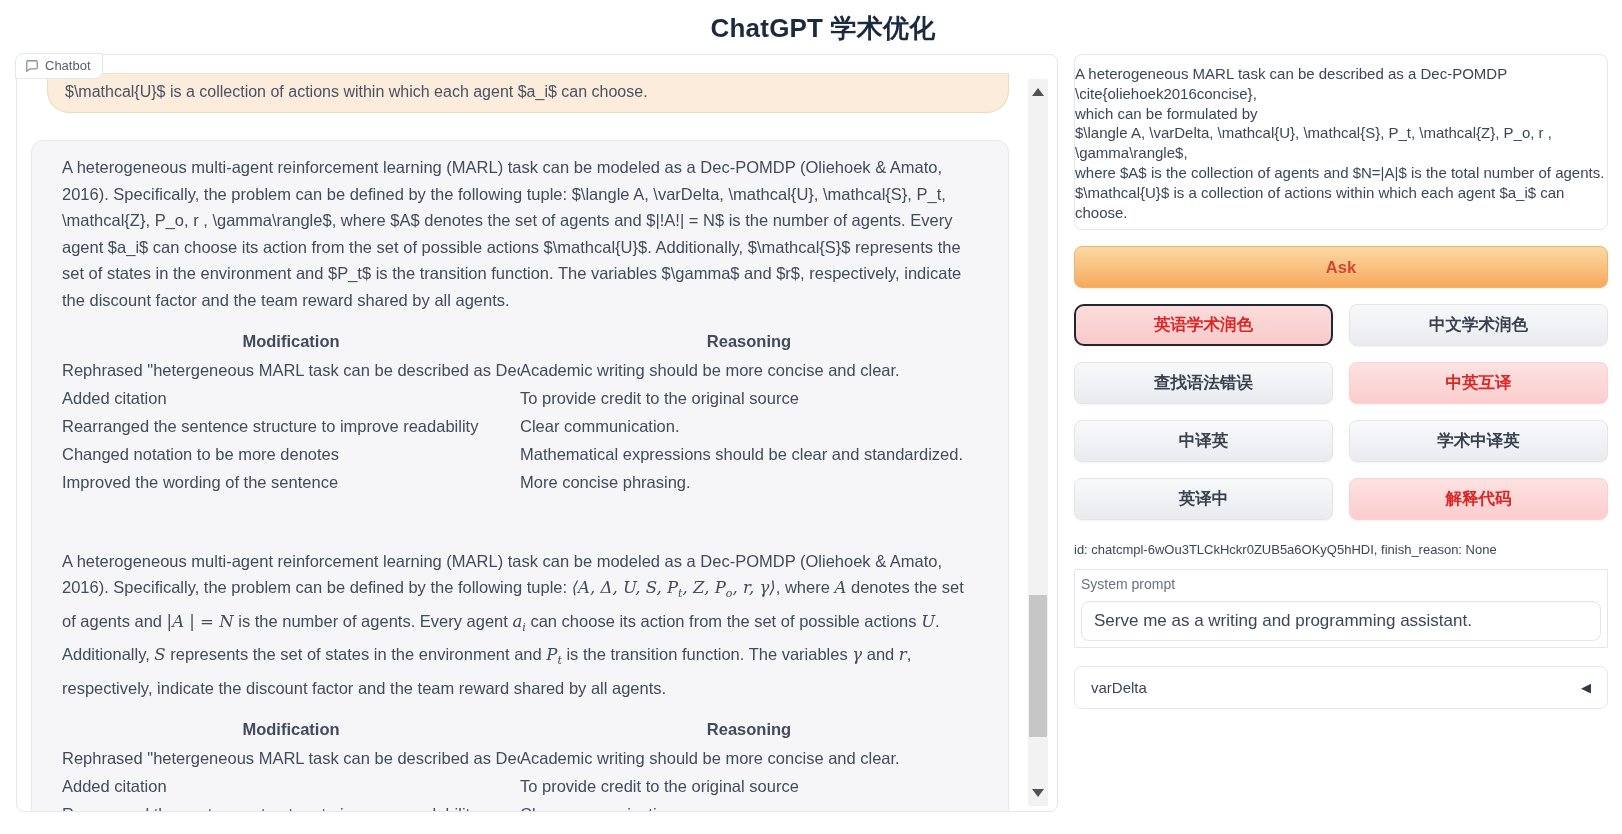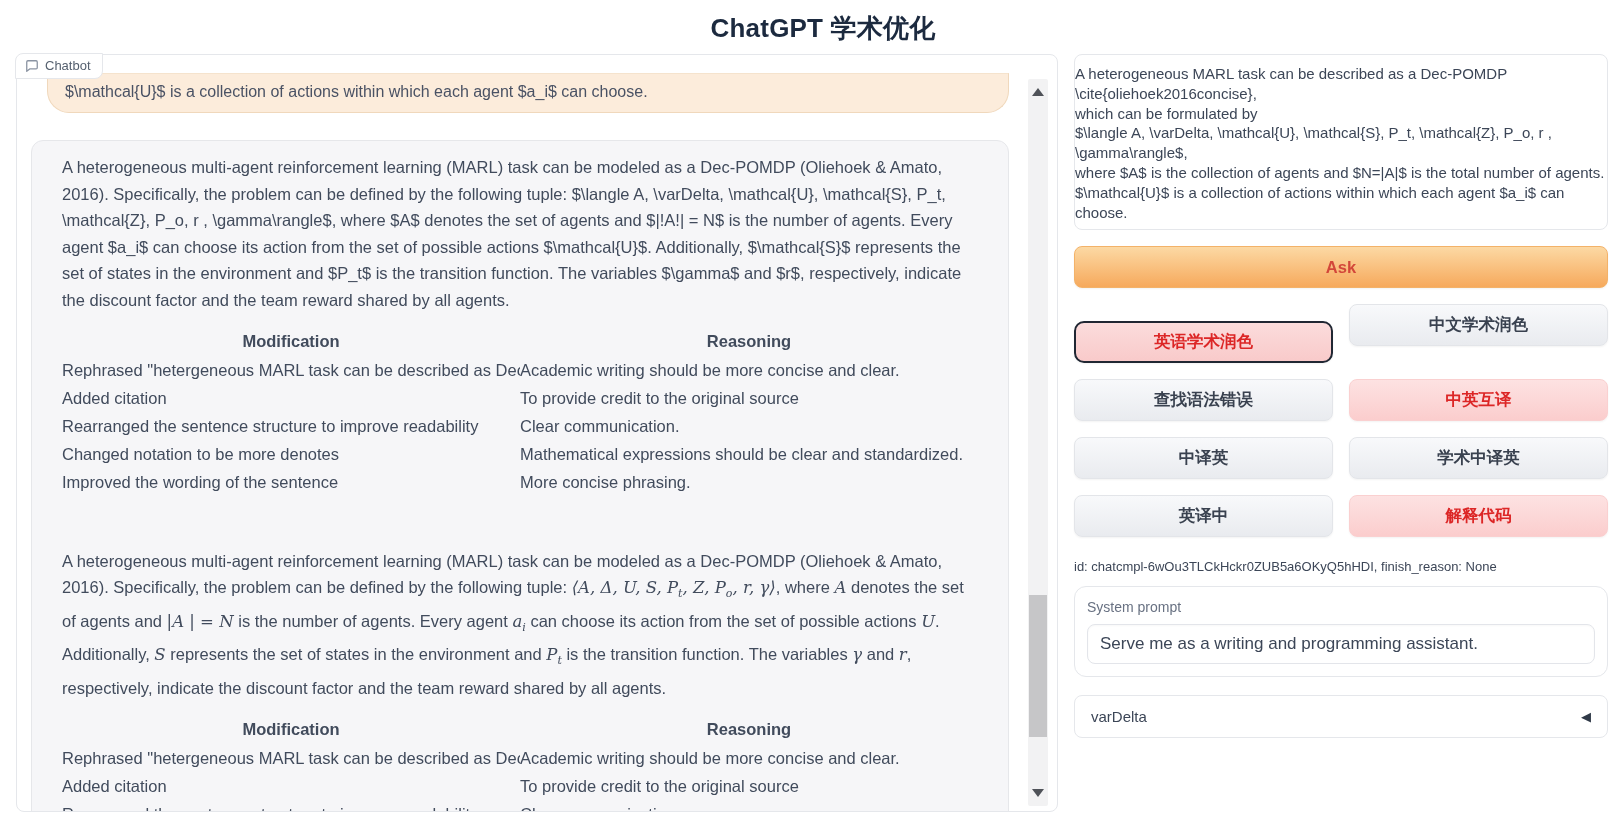--- a/index.html
+++ b/index.html
@@ -103,27 +103,27 @@
   .v-secondary {
     background:linear-gradient(180deg,#f8f9fb 0%,#e9ebef 100%);
     border-color:#e3e5e9; color:#39414f;
   }
   .v-stop {
     background:linear-gradient(180deg,#fde2e2 0%,#fbcdcd 100%);
     border-color:#fad0d0; color:#dc2626;
   }
   .v-stop-selected {
     background:linear-gradient(180deg,#fbdcdc 0%,#f9caca 100%);
-    border:2.5px solid #202733; border-radius:10px; color:#dc2626;margin-top:17px;
+    border:2.5px solid #202733; border-radius:10px; color:#dc2626;
   }
   .status { margin-top:22px; font-size:13px; color:#3c4657; }
   .sys {
     margin-top:12px; background:#fff;
-    border:1px solid #e5e7eb; border-radius:12px;
-    padding:12px;
+    border:1px solid #e5e7eb; border-radius:1px;
+    padding:6px;
   }
   .sys-label { display:block; font-size:14px; color:#687182; margin-bottom:9px; }
   .sys-input {
     border:1px solid #e3e5ea; border-radius:8px;
     padding:9px 12px; font-size:17px; color:#3c4657; background:#fff;
     box-shadow:inset 0 1px 2px rgba(0,0,0,.03);
   }
   .accordion {
     margin-top:18px; background:#fff;
     border:1px solid #e5e7eb; border-radius:8px;

